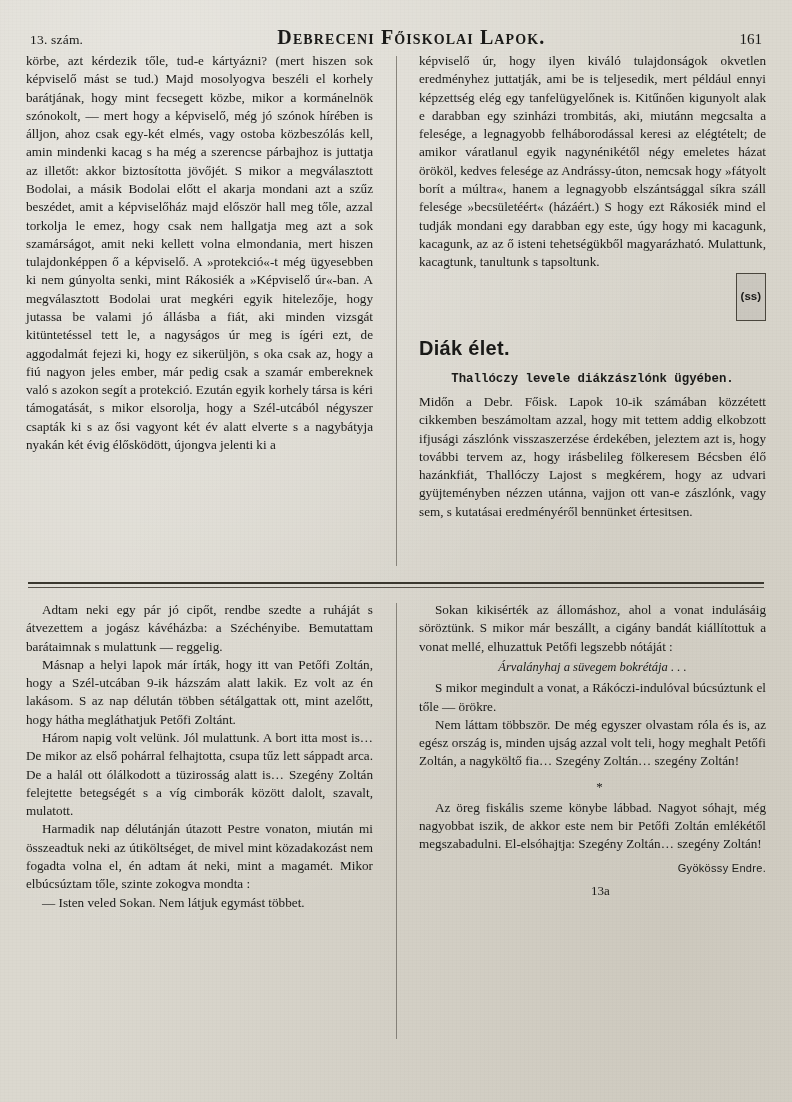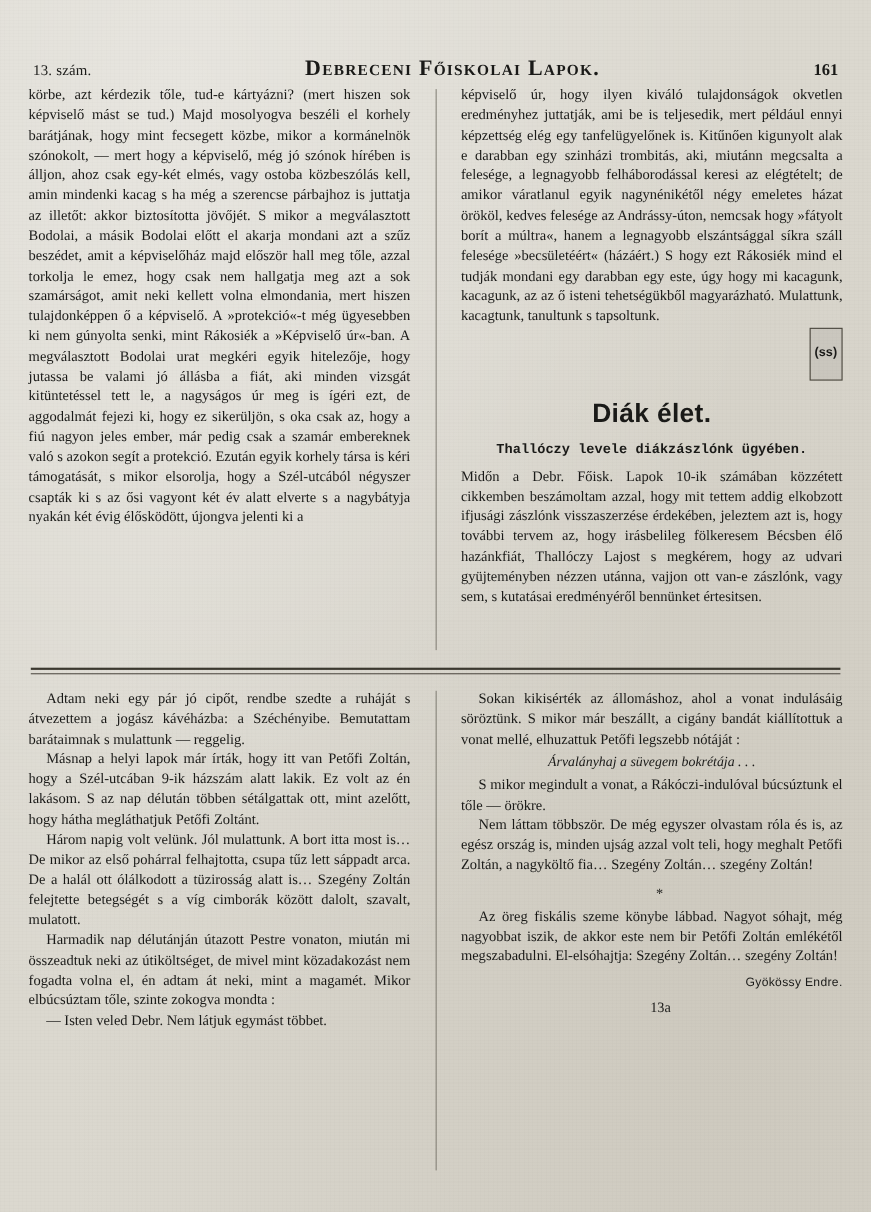--- a/index.html
+++ b/index.html
@@ -37,35 +37,34 @@
   }
 
   
   .runhead {
     position: relative;
     display: flex;
     align-items: baseline;
     justify-content: space-between;
     padding: 0 4px 4px 4px;
     height: 22px;
-    margin-top: 25px;
   }
   .runhead .folio-left {
     font-size: 13.5px;
     letter-spacing: .2px;
   }
   .runhead .journal-title {
     font-size: 20px;
     font-variant: small-caps;
     letter-spacing: 1.1px;
     font-weight: 600;
   }
   .runhead .folio-right {
     font-size: 15px;
-    font-weight: 700;
+    font-weight: 400;
   }
 
   
   .section {
     position: relative;
     display: flex;
     column-gap: 16px;
   }
   .col {
     width: 50%;
@@ -106,22 +105,22 @@
     position: absolute;
     left: 0; right: 0;
     height: 2px;
     background: #3b382f;
   }
   .divider .rule-a { top: 0; }
   .divider .rule-b { top: 5px; height: 1px; background:#56524a; }
 
   
   .dept-title {
-    text-align: center;
-    font-size: 24px;
+    text-align: left;
+    font-size: 20px;
     font-weight: 700;
     margin: 14px 0 8px 0;
     letter-spacing: .3px;
     font-family: "Liberation Sans", sans-serif;
   }
   .art-title {
     text-align: center;
     font-size: 12.4px;
     font-weight: 700;
     margin: 0 0 5px 0;
@@ -212,21 +211,21 @@
   </div>
 
   <div class="section lower">
     <div class="colrule"></div>
 
     <div class="col left">
       <p>Adtam neki egy pár jó cipőt, rendbe szedte a ruháját s átvezettem a jogász kávéházba: a Széchényibe. Bemutattam barátaimnak s mulattunk — reggelig.</p>
       <p>Másnap a helyi lapok már írták, hogy itt van Petőfi Zoltán, hogy a Szél-utcában 9-ik házszám alatt lakik. Ez volt az én lakásom. S az nap délután többen sétálgattak ott, mint azelőtt, hogy hátha megláthatjuk Petőfi Zoltánt.</p>
       <p>Három napig volt velünk. Jól mulattunk. A bort itta most is… De mikor az első pohárral felhajtotta, csupa tűz lett sáppadt arca. De a halál ott ólálkodott a tüzirosság alatt is… Szegény Zoltán felejtette betegségét s a víg cimborák között dalolt, szavalt, mulatott.</p>
       <p>Harmadik nap délutánján útazott Pestre vonaton, miután mi összeadtuk neki az útiköltséget, de mivel mint közadakozást nem fogadta volna el, én adtam át neki, mint a magamét. Mikor elbúcsúztam tőle, szinte zokogva mondta :</p>
-      <p>— Isten veled Debr. Nem látjuk egymást többet.</p>
+      <p>— Isten veled Sokan. Nem látjuk egymást többet.</p>
     </div>
 
     <div class="col right">
       <p>Sokan kikisérték az állomáshoz, ahol a vonat indulásáig söröztünk. S mikor már beszállt, a cigány bandát kiállítottuk a vonat mellé, elhuzattuk Petőfi legszebb nótáját :</p>
       <p class="verse">Árvalányhaj a süvegem bokrétája . . .</p>
       <p>S mikor megindult a vonat, a Rákóczi-indulóval búcsúztunk el tőle — örökre.</p>
       <p>Nem láttam többször. De még egyszer olvastam róla és is, az egész ország is, minden ujság azzal volt teli, hogy meghalt Petőfi Zoltán, a nagyköltő fia… Szegény Zoltán… szegény Zoltán!</p>
       <p class="star">*</p>
       <p>Az öreg fiskális szeme  könybe lábbad. Nagyot sóhajt, még nagyobbat iszik, de akkor este nem bir Petőfi Zoltán emlékétől megszabadulni. El-elsóhajtja: Szegény Zoltán… szegény Zoltán!</p>
       <p class="byline">Gyökössy Endre.</p>

